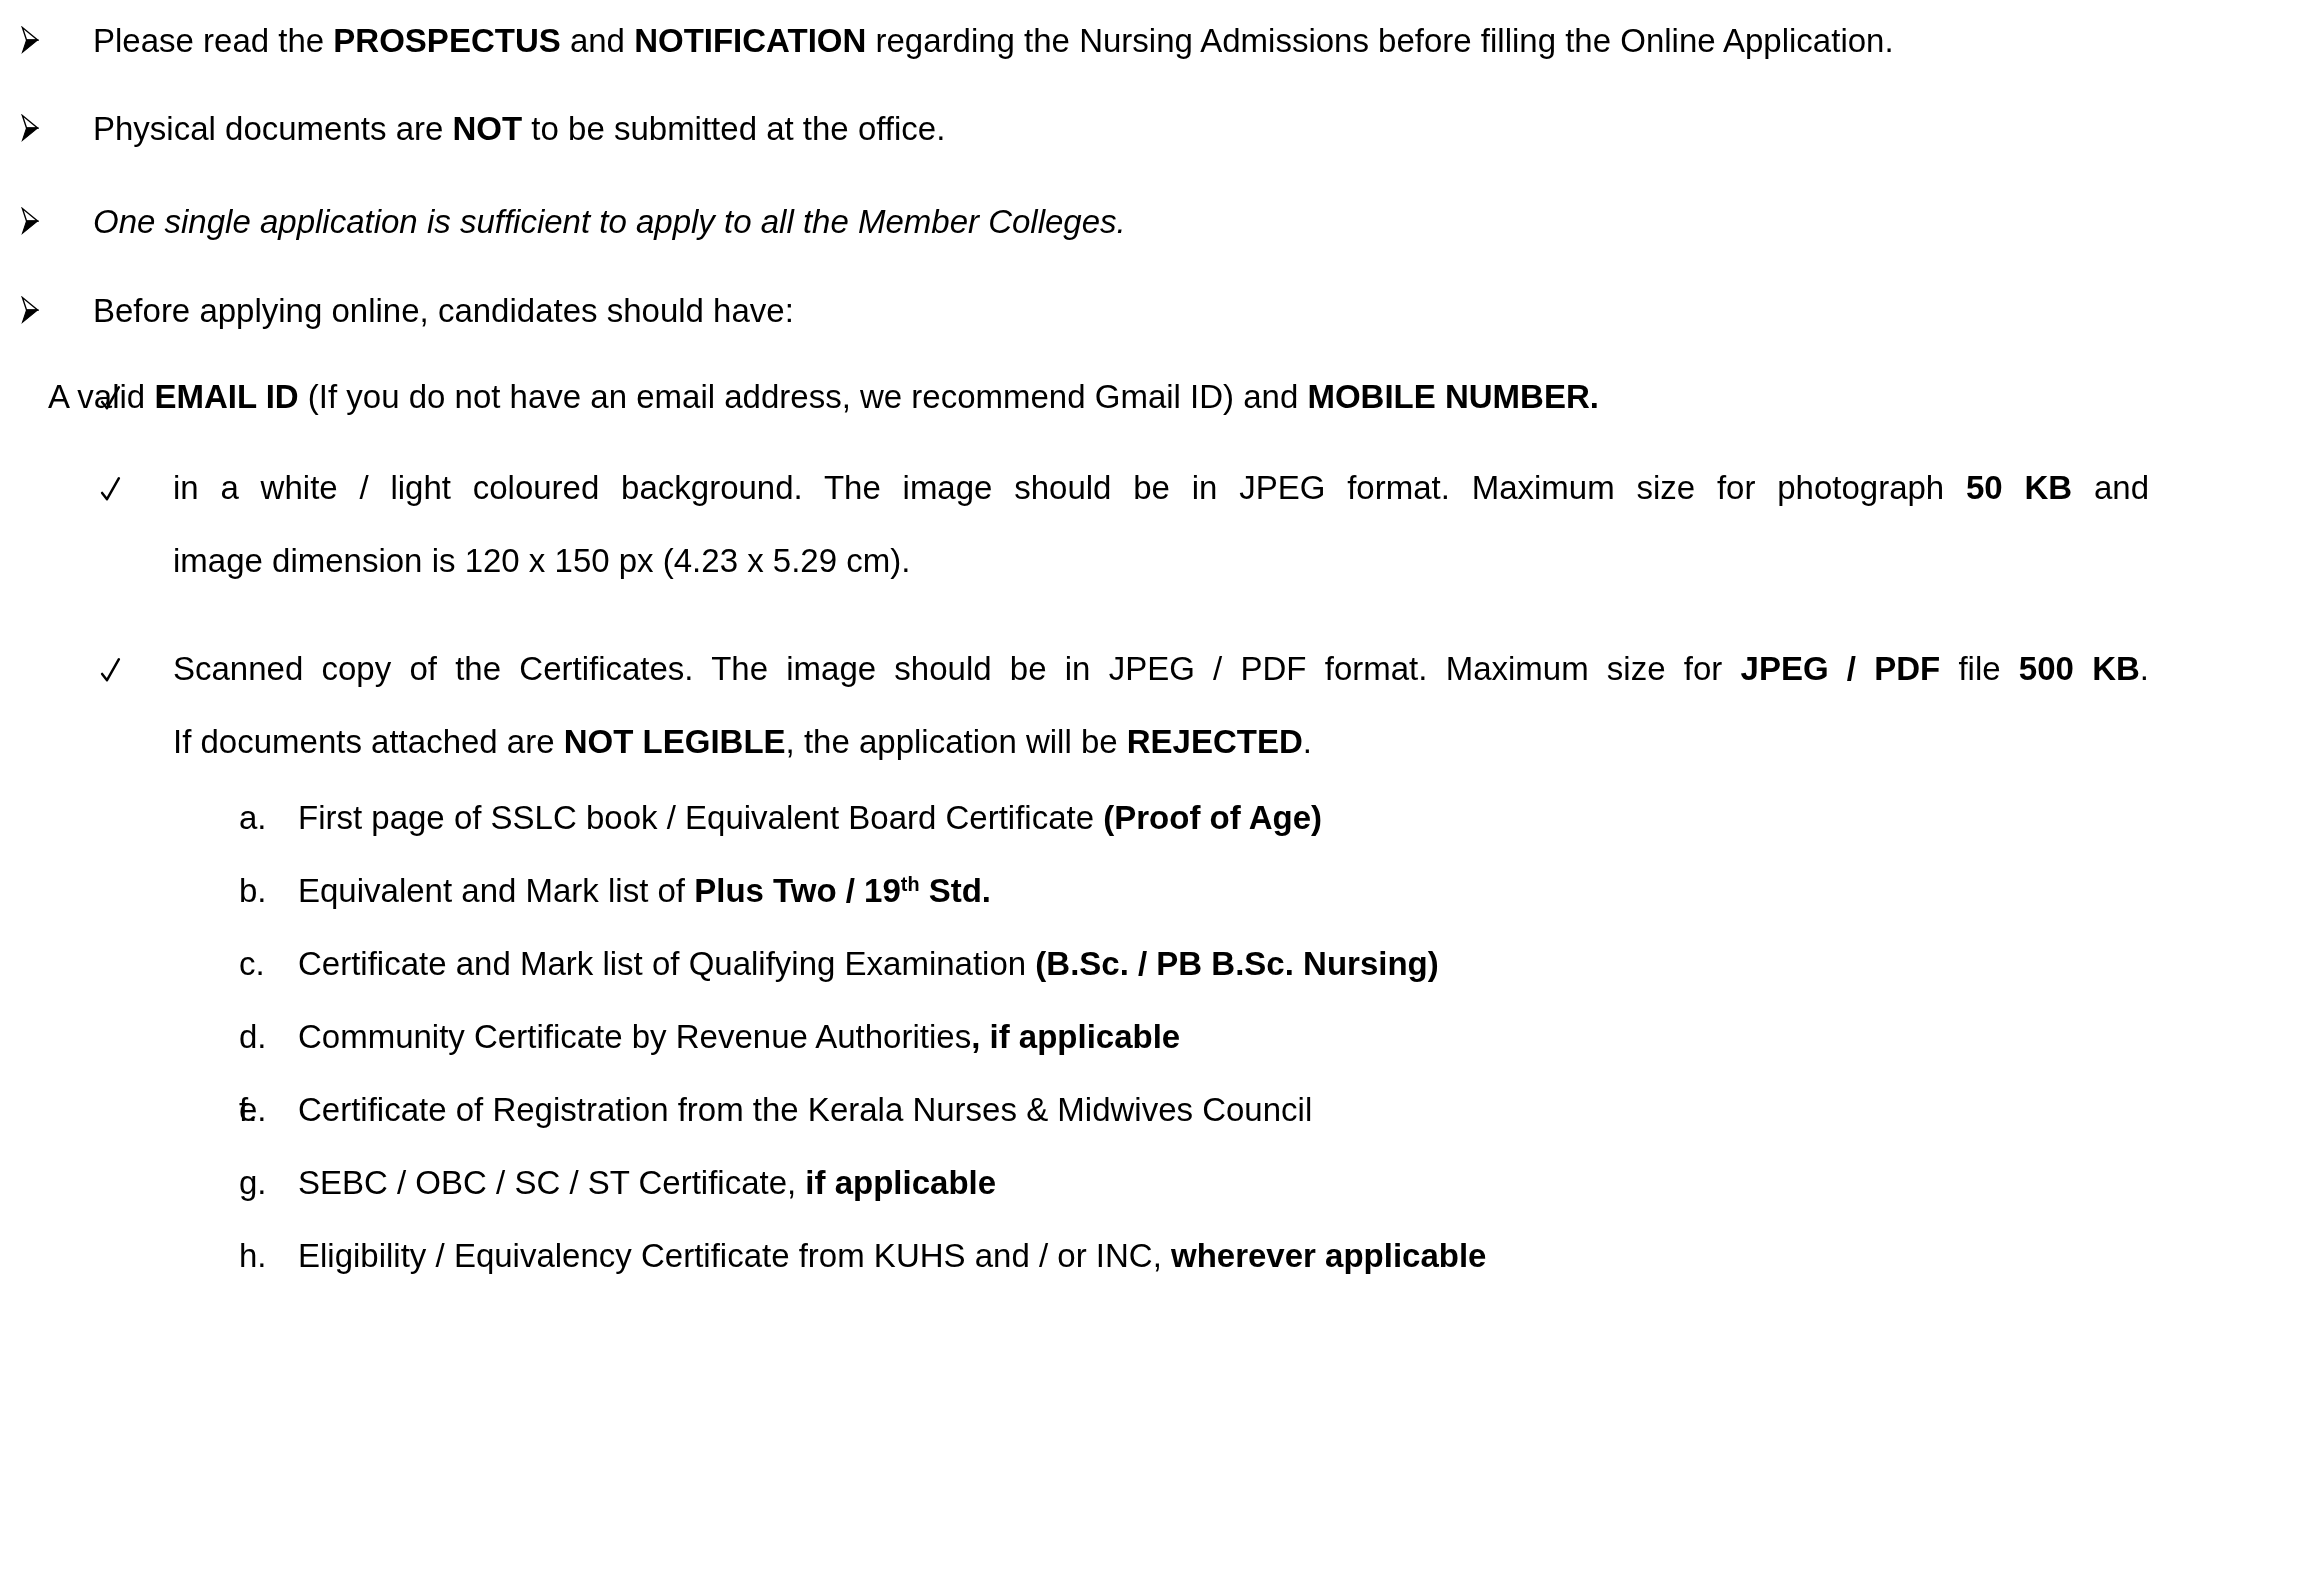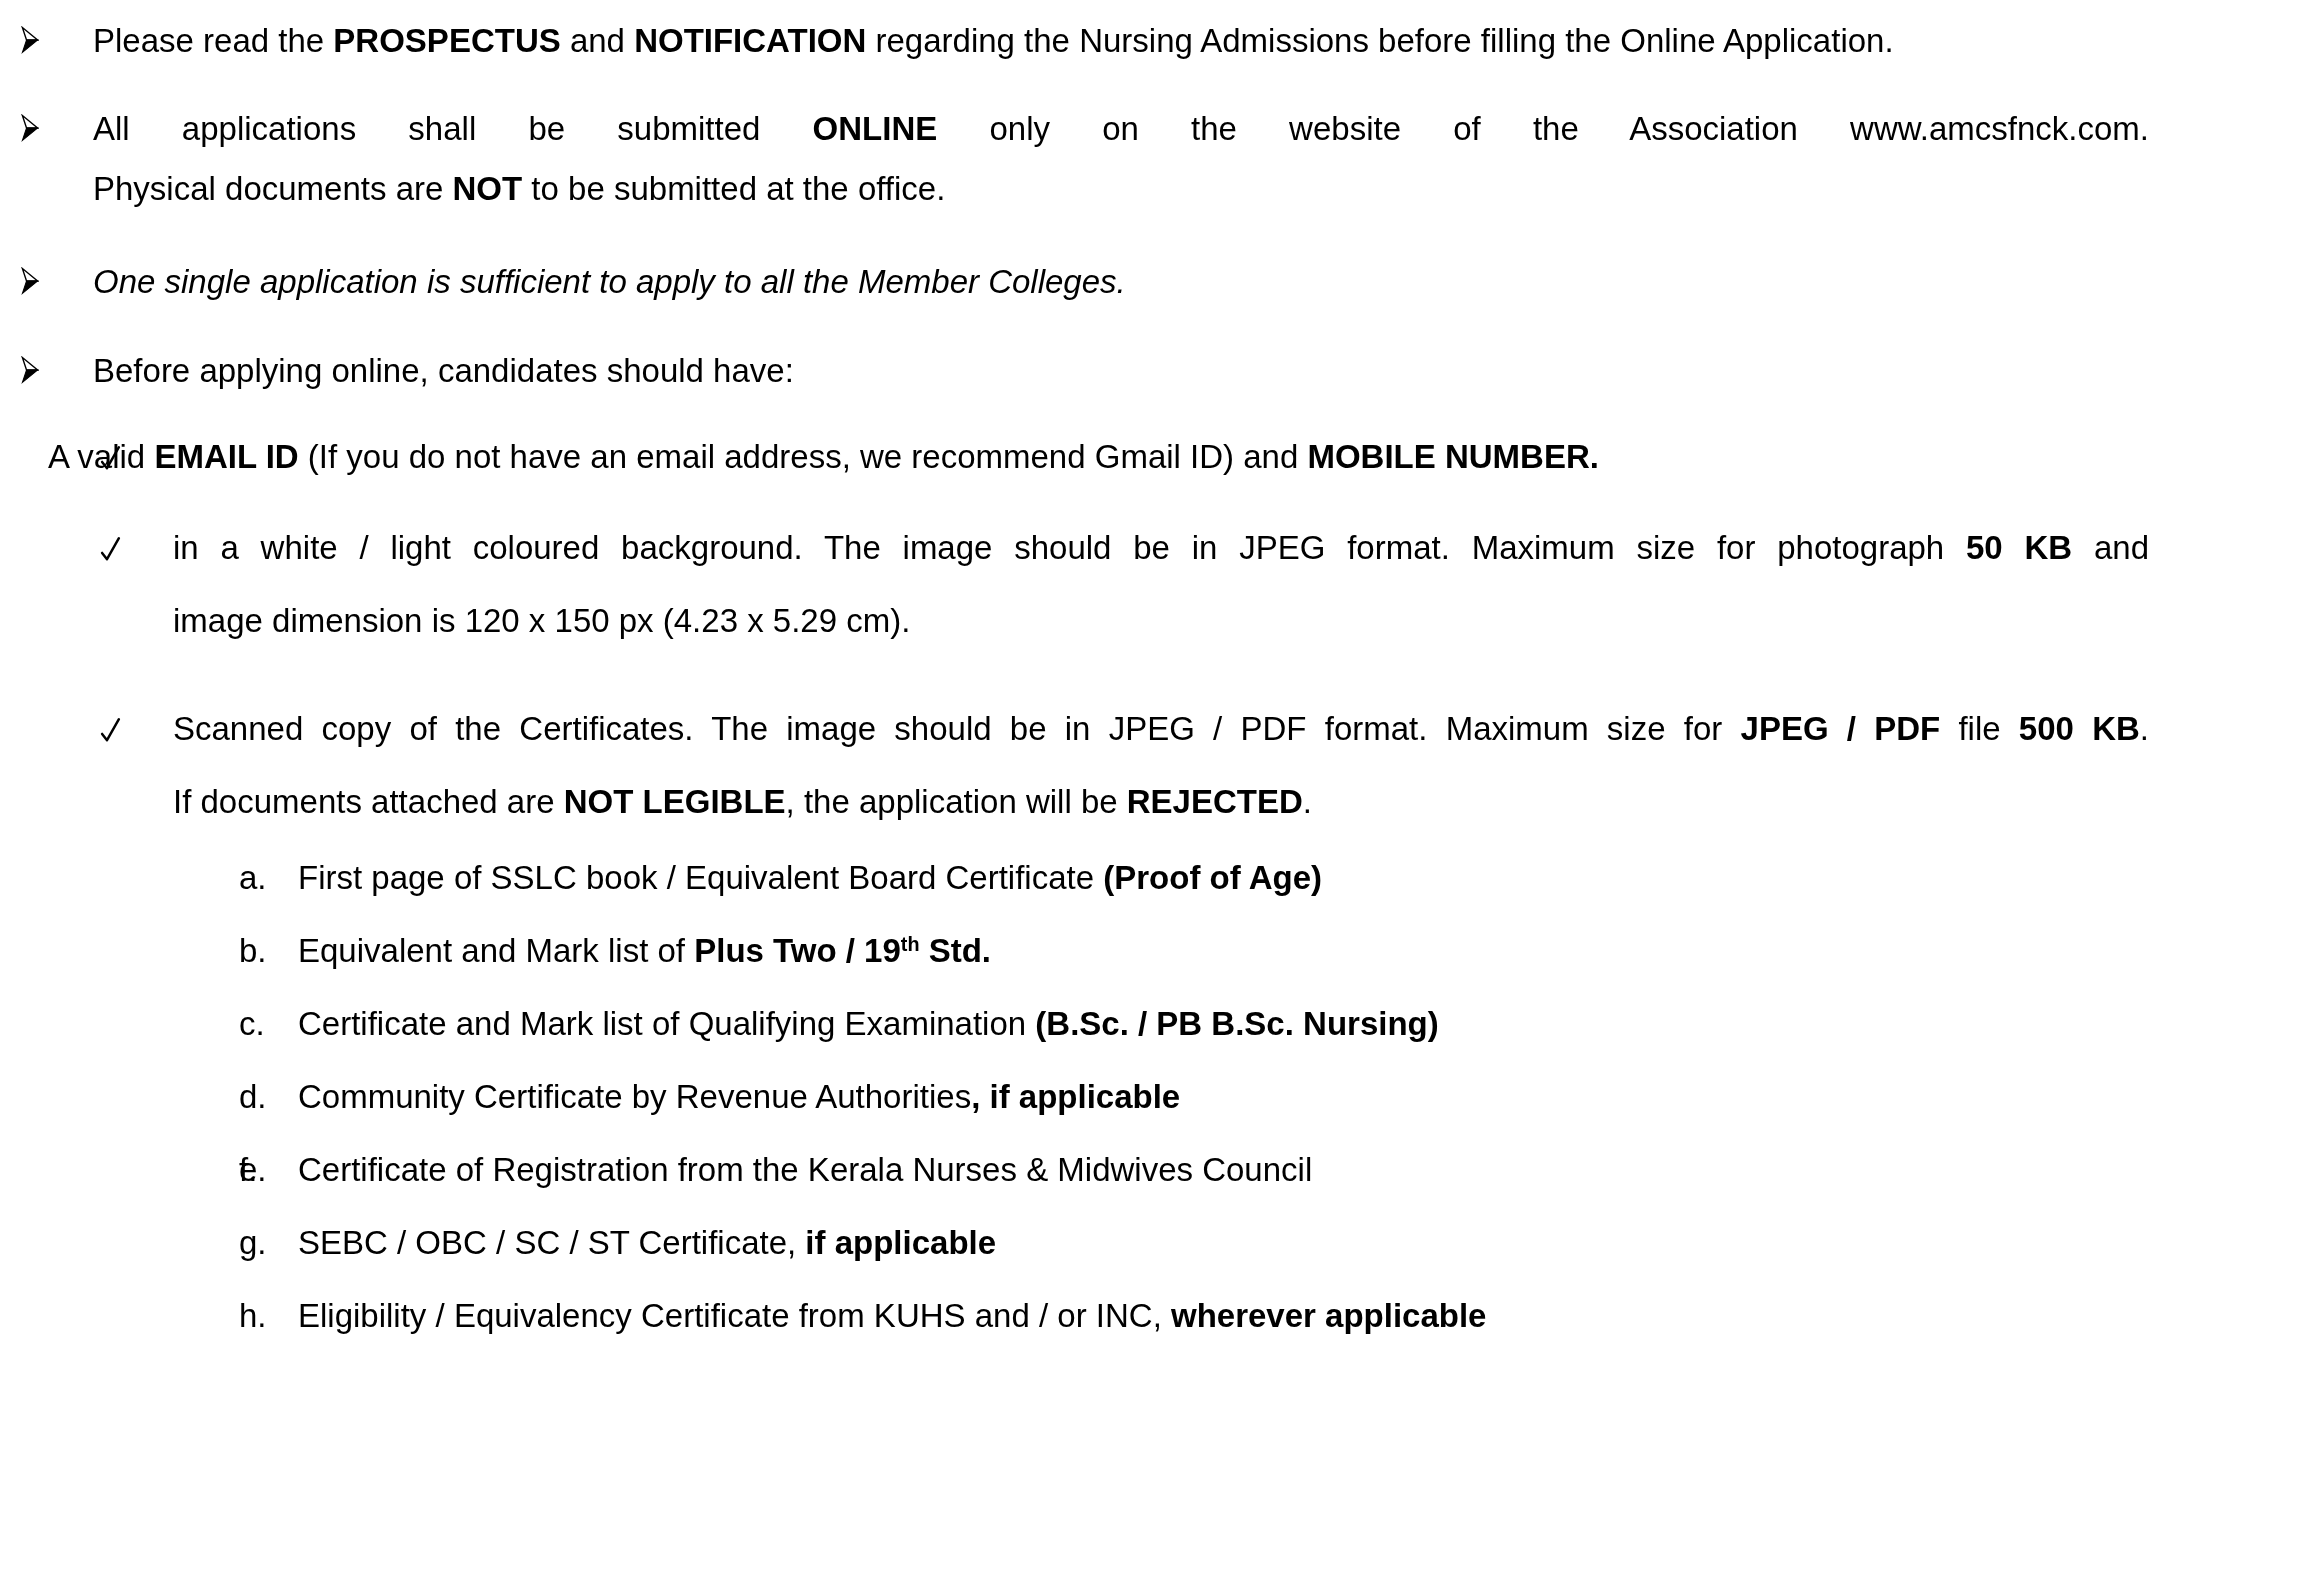--- a/index.html
+++ b/index.html
@@ -61,21 +61,20 @@
       </span>
       <div class="line"><span>Please read the </span><b>PROSPECTUS</b><span> and </span><b>NOTIFICATION</b><span> regarding the Nursing Admissions before filling the Online Application.</span></div>
     </div>
     <div class="block arrow-block">
       <span class="marker">
         <svg width="18" height="28" viewBox="0 0 26 40" xmlns="http://www.w3.org/2000/svg">
           <path d="M2 2 L24 20 L8 20 Z" fill="none" stroke="#000" stroke-width="2" stroke-linejoin="miter"></path>
           <path d="M2 38 L24 20 L8 20 Z" fill="#000" stroke="#000" stroke-width="1.5" stroke-linejoin="miter"></path>
         </svg>
       </span>
-      <div class="line stretch"><span>All applications shall be submitted </span><b>ONLINE</b><span> only on the website of the Association </span><span>www.amcsfnck.com.</span></div>
       <div class="line"><span>Physical documents are </span><b>NOT</b><span> to be submitted at the office.</span></div>
     </div>
     <div class="block arrow-block">
       <span class="marker">
         <svg width="18" height="28" viewBox="0 0 26 40" xmlns="http://www.w3.org/2000/svg">
           <path d="M2 2 L24 20 L8 20 Z" fill="none" stroke="#000" stroke-width="2" stroke-linejoin="miter"></path>
           <path d="M2 38 L24 20 L8 20 Z" fill="#000" stroke="#000" stroke-width="1.5" stroke-linejoin="miter"></path>
         </svg>
       </span>
       <div class="line"><span>One single application is sufficient to apply to all the Member Colleges.</span></div>

